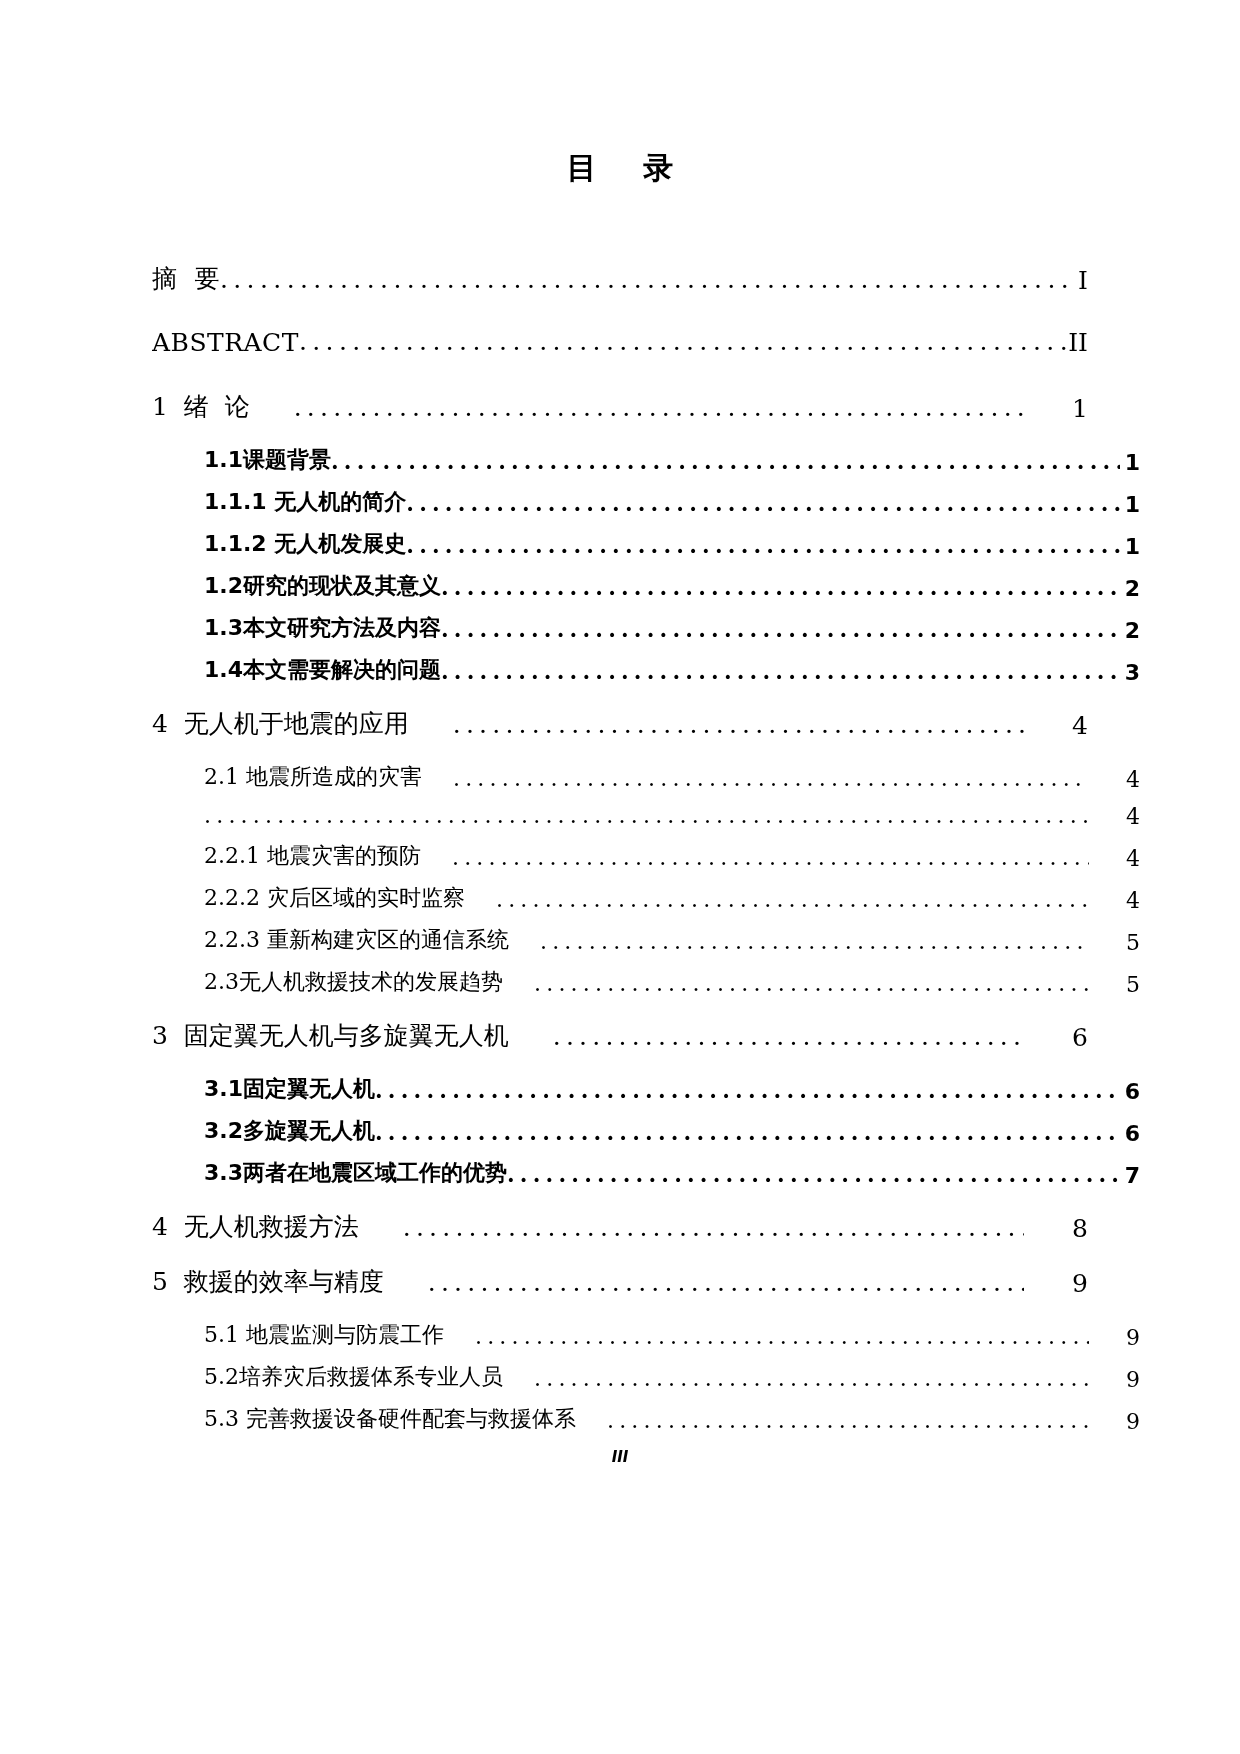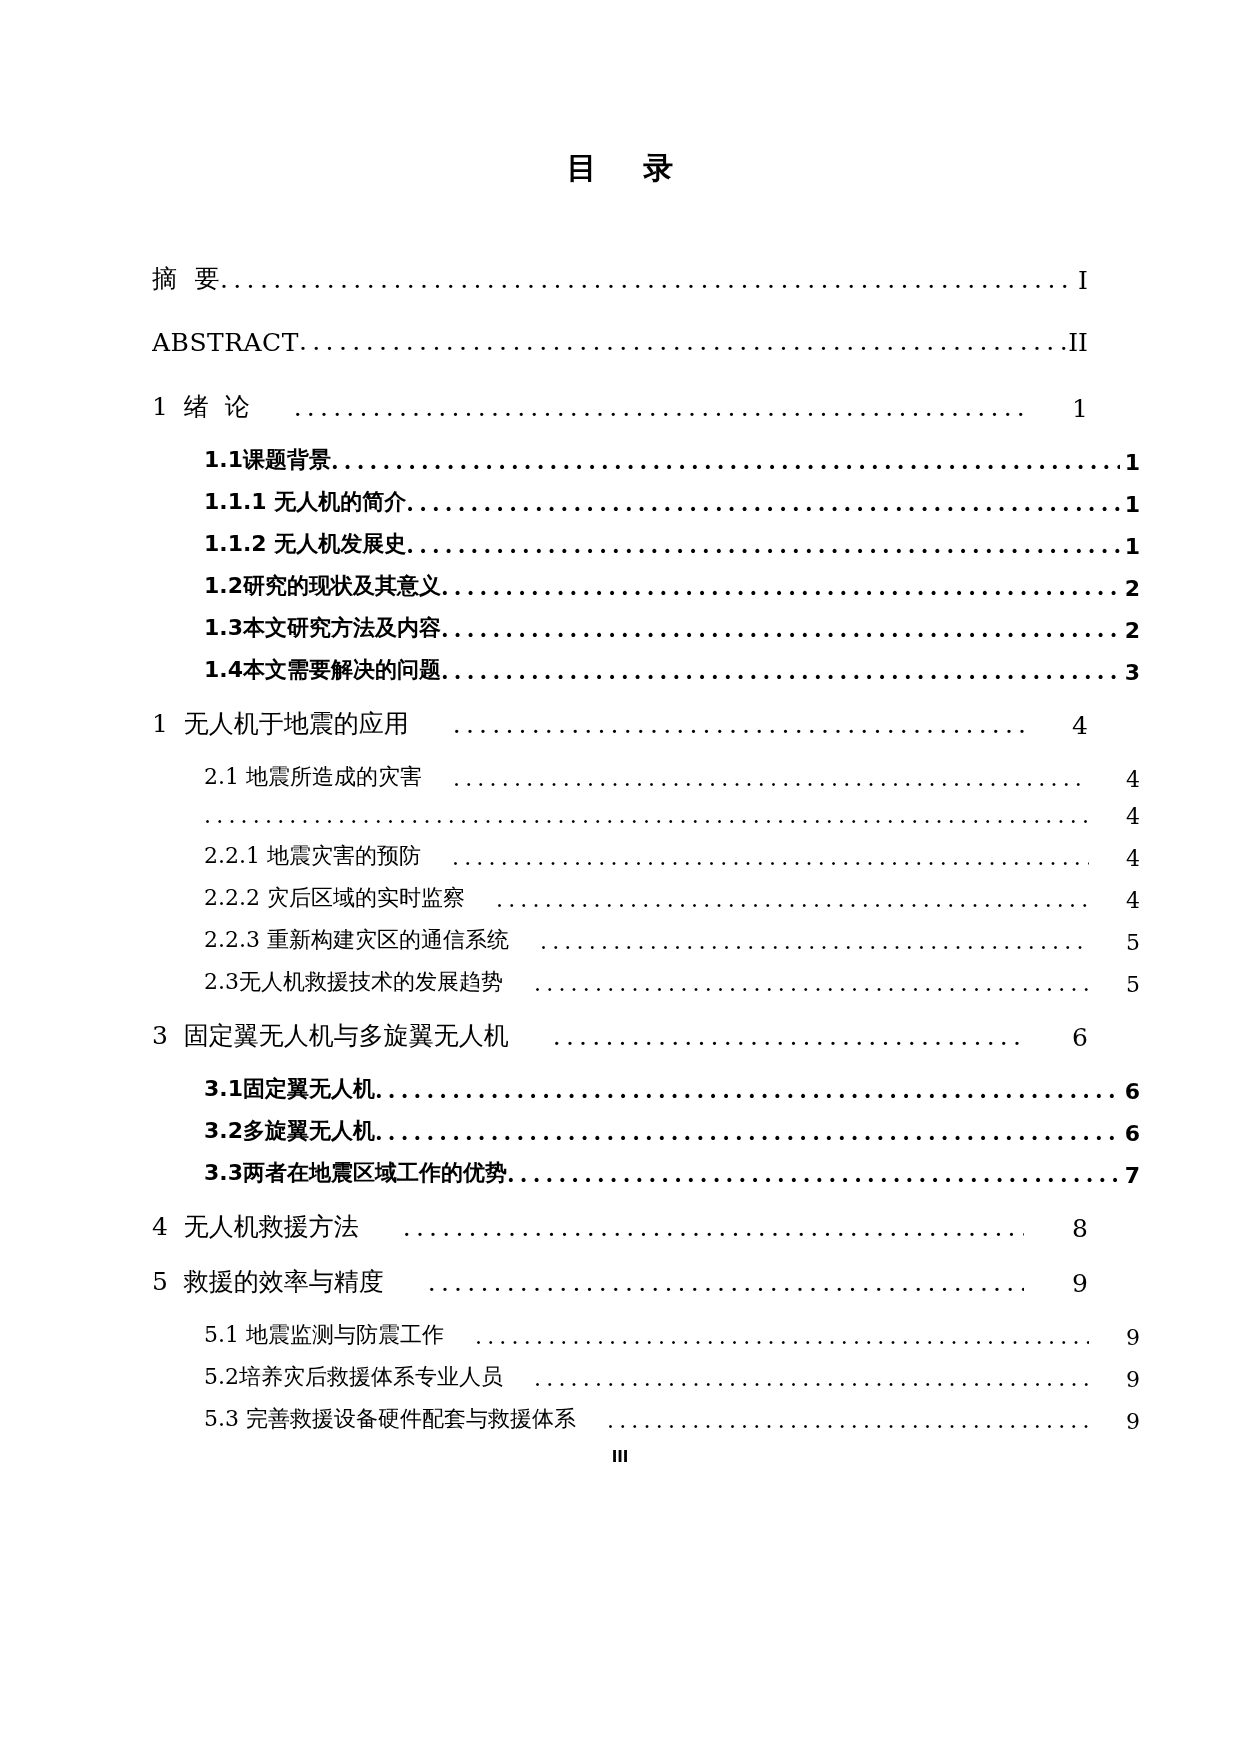--- a/index.html
+++ b/index.html
@@ -108,20 +108,21 @@
 
   .footer {
     position: absolute;
     left: 0;
     top: 1448px;
     width: 1240px;
     text-align: center;
     font-family: "DejaVu Sans", "Liberation Sans", sans-serif;
     font-weight: bold;
     font-size: 15px;
+    font-style: italic;
   }
 </style>
 </head>
 <body>
 
 <div class="page">
 
   <div class="doc-title">目  录</div>
 
   <div class="toc" id="toc-container">
@@ -164,21 +165,21 @@
         <span class="toc-label">1.3本文研究方法及内容</span>
         <span class="toc-leader">.................................................................................................................................</span>
         <span class="toc-page">2</span>
       </div>
       <div class="toc-row lvl-sub w-bold">
         <span class="toc-label">1.4本文需要解决的问题</span>
         <span class="toc-leader">.................................................................................................................................</span>
         <span class="toc-page">3</span>
       </div>
       <div class="toc-row lvl-ch w-serif">
-        <span class="toc-label">1  无人机于地震的应用</span>
+        <span class="toc-label">4  无人机于地震的应用</span>
         <span class="toc-leader">.................................................................................................................................</span>
         <span class="toc-page">4</span>
       </div>
       <div class="toc-row lvl-sub w-light">
         <span class="toc-label">2.1 地震所造成的灾害</span>
         <span class="toc-leader">.................................................................................................................................</span>
         <span class="toc-page">4</span>
       </div>
       <div class="toc-row lvl-sub w-light">
         <span class="toc-leader">.................................................................................................................................</span>

